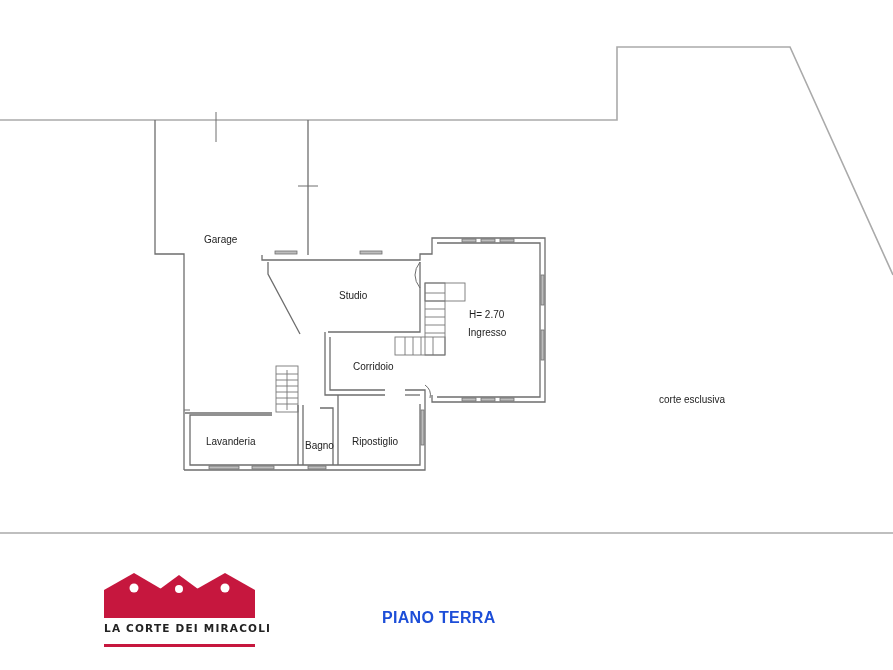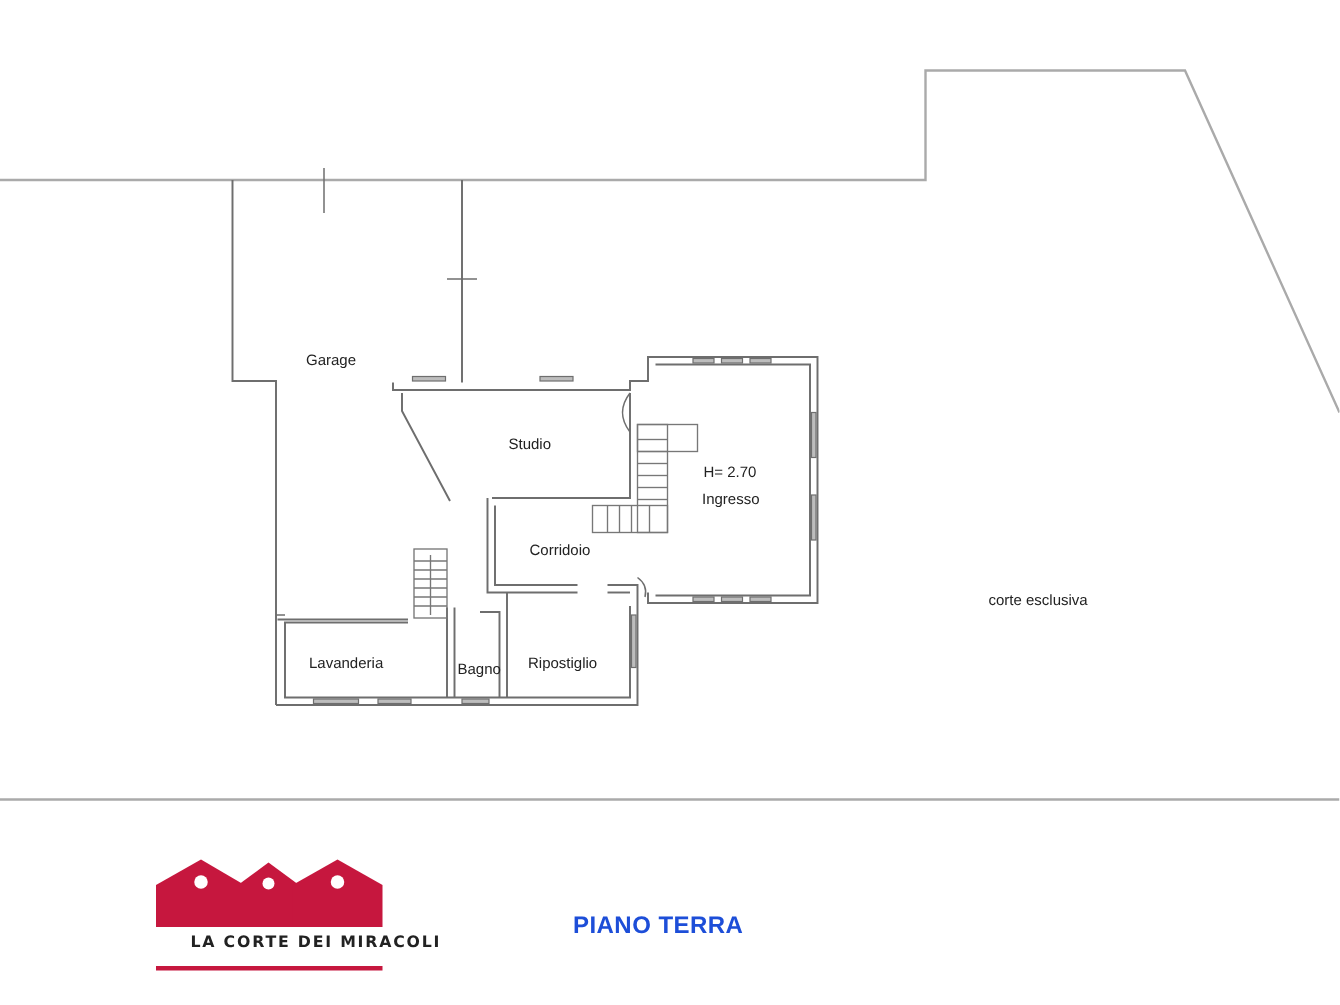--- a/index.html
+++ b/index.html
@@ -4,21 +4,21 @@
 <style>
   html, body { margin:0; padding:0; background:#ffffff; }
   body { width:893px; height:670px; position:relative; overflow:hidden; font-family:"Liberation Sans", sans-serif; }
   #plan { position:absolute; left:0; top:0; width:893px; height:670px; }
   .wall { fill:none; stroke:#6e6e6e; stroke-width:1.3; }
   .wall2 { fill:none; stroke:#6e6e6e; stroke-width:1; }
   .site { fill:none; stroke:#aaaaaa; stroke-width:1.6; }
   .win { fill:#bdbdbd; stroke:#6e6e6e; stroke-width:0.8; }
   .stair { fill:none; stroke:#777777; stroke-width:0.9; }
   .lbl { font-family:"Liberation Sans", sans-serif; font-size:10px; fill:#222222; }
-  .logo-text { position:absolute; left:104px; top:622px; font-family:"DejaVu Sans", sans-serif; font-size:10.5px; font-weight:bold; letter-spacing:1.2px; color:#222; white-space:nowrap;margin-left:23px; }
+  .logo-text { position:absolute; left:104px; top:622px; font-family:"DejaVu Sans", sans-serif; font-size:10.5px; font-weight:bold; letter-spacing:1.2px; color:#222; white-space:nowrap; }
   .logo-bar { position:absolute; left:104px; top:644px; width:151px; height:3px; background:#c6173e; }
   .plan-title { position:absolute; left:382px; top:609px; font-family:"Liberation Sans", sans-serif; font-size:16px; font-weight:bold; color:#1d4ed8; letter-spacing:0.3px; }
 </style>
 </head>
 <body>
 
 <svg id="plan" viewBox="0 0 893 670" xmlns="http://www.w3.org/2000/svg">
 
   <g>
     <polyline class="site" points="0,120 617,120 617,47 790,47 893,275"></polyline>

